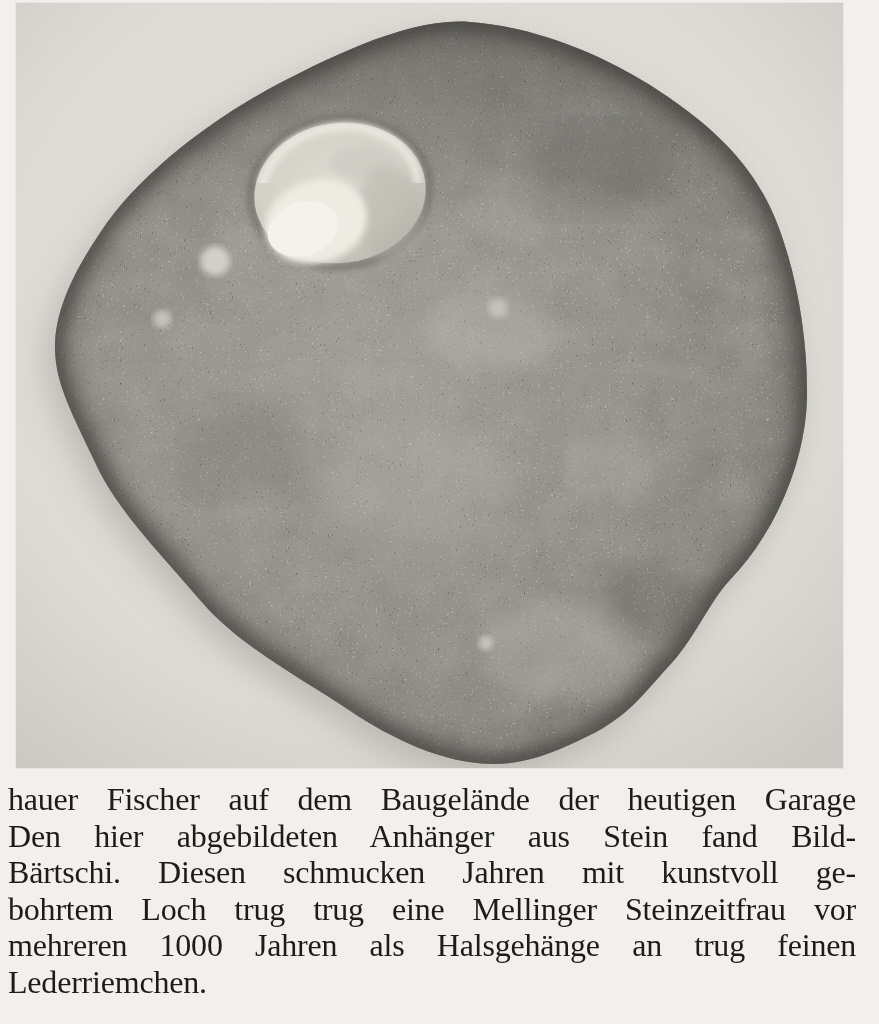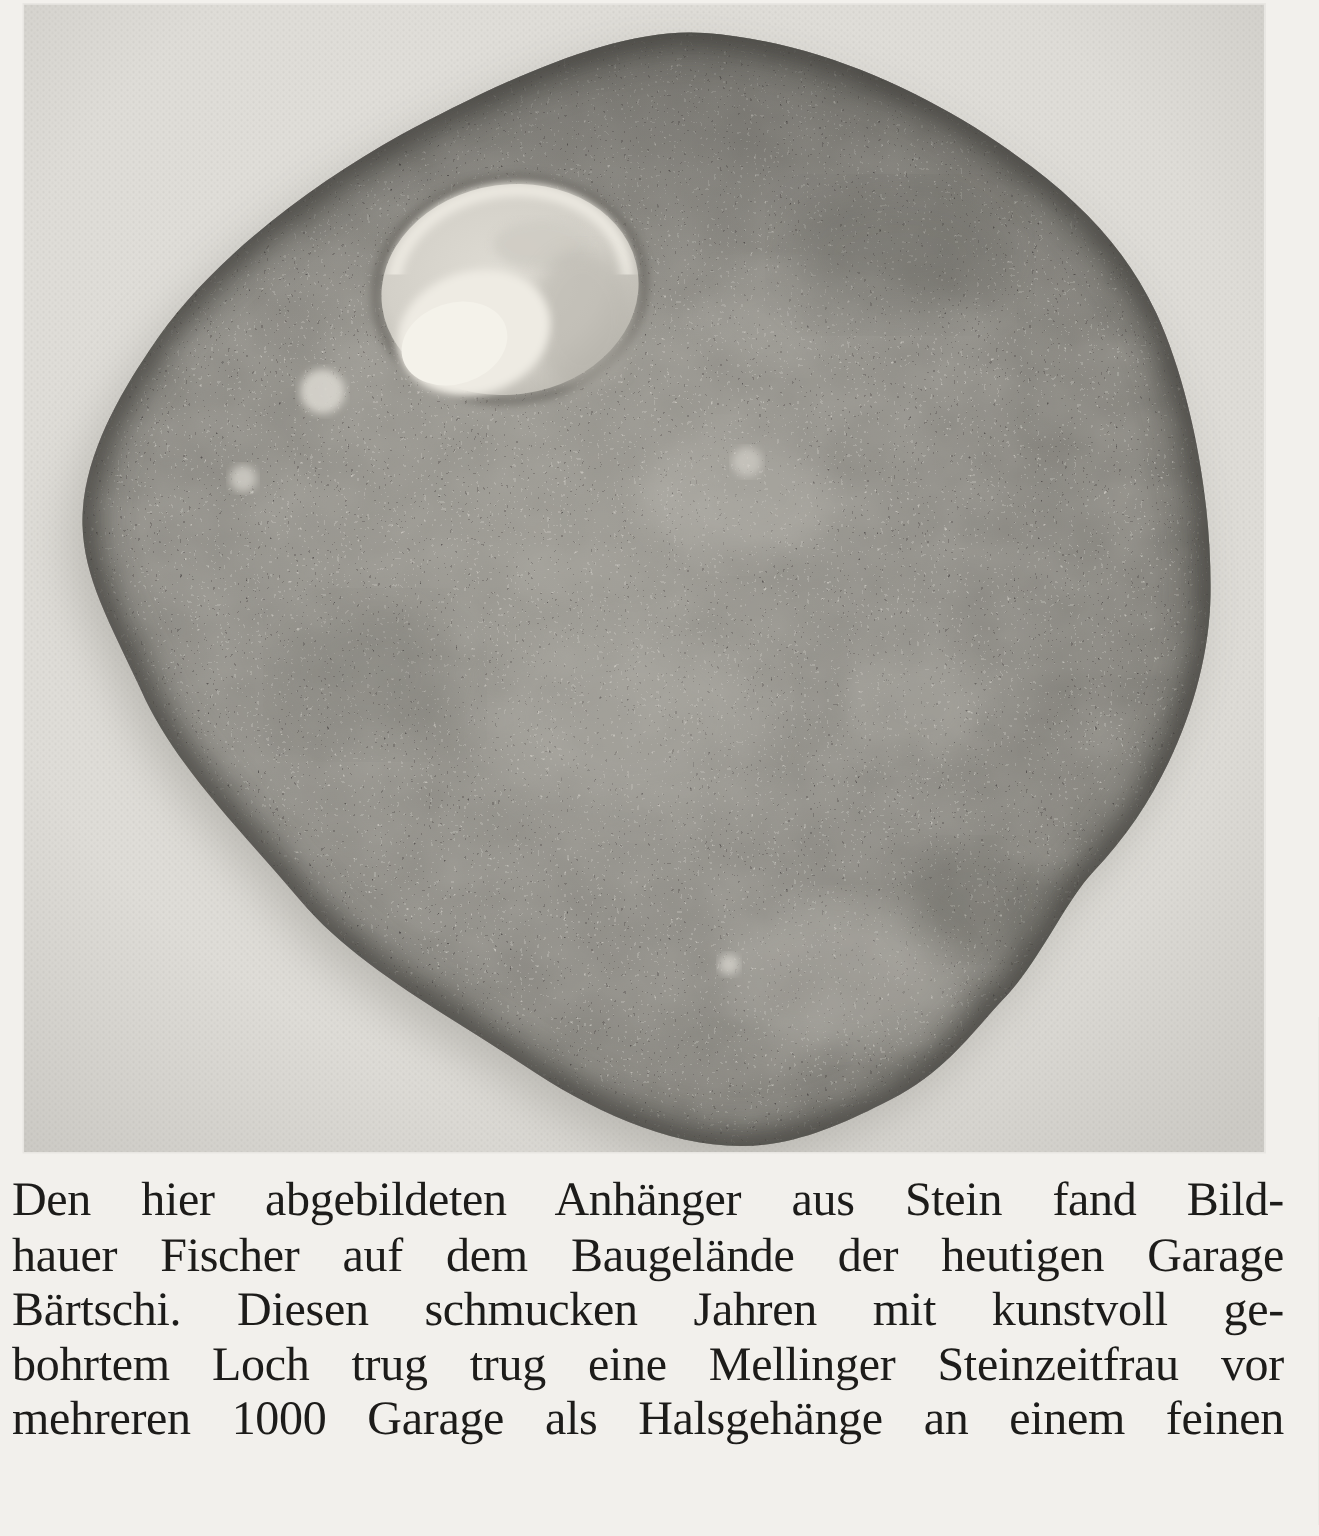--- a/index.html
+++ b/index.html
@@ -176,20 +176,21 @@
           <ellipse cx="345" cy="160" rx="32" ry="16" fill="#cfccc4" opacity="0.85" filter="url(#blur3)"></ellipse>
           <ellipse cx="372" cy="210" rx="34" ry="46" fill="#b3b0a8" opacity="0.5" filter="url(#blur6)"></ellipse>
           <ellipse cx="300" cy="219" rx="52" ry="41" transform="rotate(-18 300 219)" fill="#eeebe3" filter="url(#blur3)"></ellipse>
           <ellipse cx="287" cy="226" rx="36" ry="27" transform="rotate(-18 287 226)" fill="#f4f2ea"></ellipse>
         </g>
       </g>
     </svg>
   </figure>
 
   <div class="caption">
+    <div class="cap-line">hauer Fischer auf dem Baugelände der heutigen Garage</div>
     <div class="cap-line">Den hier abgebildeten Anhänger aus Stein fand Bild-</div>
-    <div class="cap-line">hauer Fischer auf dem Baugelände der heutigen Garage</div>
     <div class="cap-line">Bärtschi. Diesen schmucken Jahren mit kunstvoll ge-</div>
     <div class="cap-line">bohrtem Loch trug trug eine Mellinger Steinzeitfrau vor</div>
-    <div class="cap-line">mehreren 1000 Garage als Halsgehänge an einem feinen</div>
+    <div class="cap-line">mehreren 1000 Jahren als Halsgehänge an trug feinen</div>
+    <div class="cap-line last">Lederriemchen.</div>
   </div>
 
 </div>
 
 </body></html>

